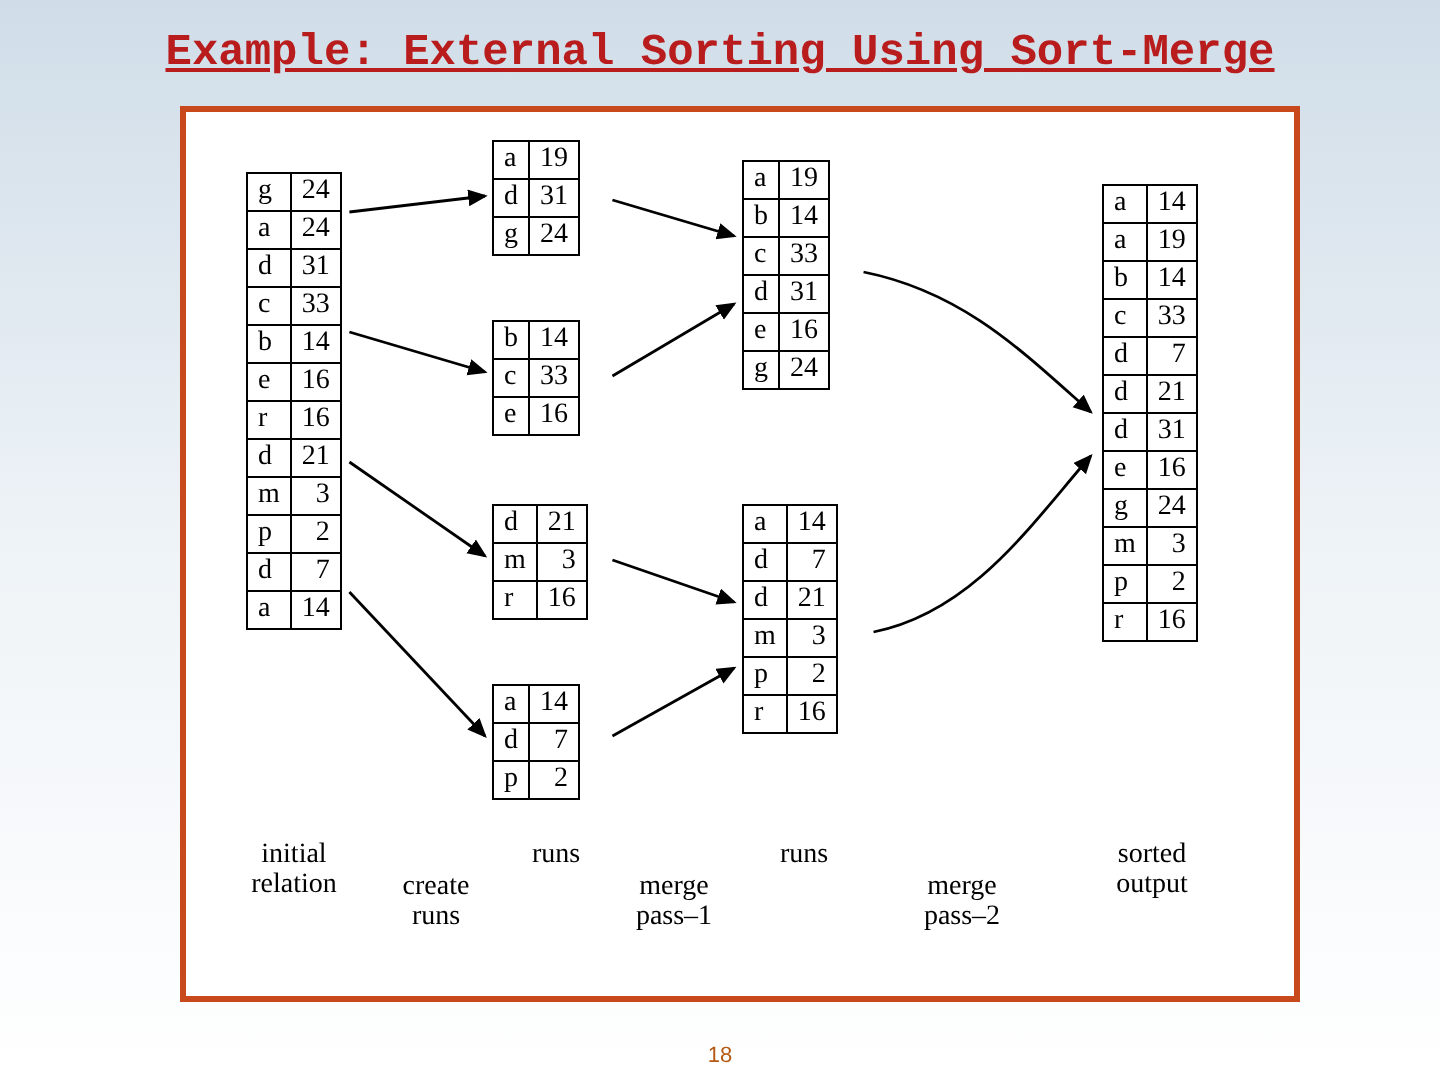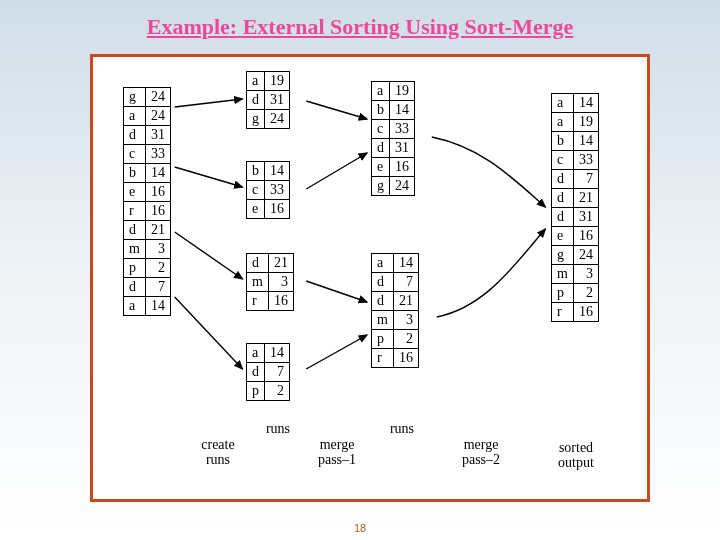--- a/index.html
+++ b/index.html
@@ -8,24 +8,24 @@
     width: 720px; height: 540px;
     font-family: Georgia, 'Times New Roman', serif;
     background: linear-gradient(to bottom, #d0dde8 0%, #eef3f7 50%, #ffffff 100%);
   }
   .slide {
     width: 720px; height: 540px;
     position: relative;
   }
   .title {
     text-align: center;
-    font-family: Liberation Serif, serif;
+    font-family: Liberation Mono, monospace;
     font-weight: bold;
     font-size: 22px;
-    color: #ec4899;
+    color: #b91c1c;
     text-decoration: underline;
     padding-top: 14px;
     padding-bottom: 6px;
   }
   .diagram-wrap {
     position: relative;
     margin: 8px 70px 0 90px;
     border: 3px solid #c84a1c;
     background: #ffffff;
     height: 448px;
@@ -323,24 +323,25 @@
               <td class="k">p</td>
               <td class="v">2</td>
             </tr>
             <tr>
               <td class="k">r</td>
               <td class="v">16</td>
             </tr>
           </tbody>
       </table>
 
+      <div class="col-label" style="left:24px; top:364px; width:60px;">initial<br>relation</div>
       <div class="col-label" style="left:96px; top:380px; width:58px;text-align:center;">create<br>runs</div>
       <div class="col-label" style="left:160px; top:364px; width:50px;">runs</div>
       <div class="col-label" style="left:214px; top:380px; width:60px;">merge<br>pass–1</div>
       <div class="col-label" style="left:284px; top:364px; width:50px;">runs</div>
       <div class="col-label" style="left:358px; top:380px; width:60px;">merge<br>pass–2</div>
-      <div class="col-label" style="left:454px; top:364px; width:58px;margin-top:19px;">sorted<br>output</div>
+      <div class="col-label" style="left:454px; top:364px; width:58px;">sorted<br>output</div>
 
     </div>
   </div>
 
   <div class="page-num">18</div>
 </div>
 
 </body></html>

